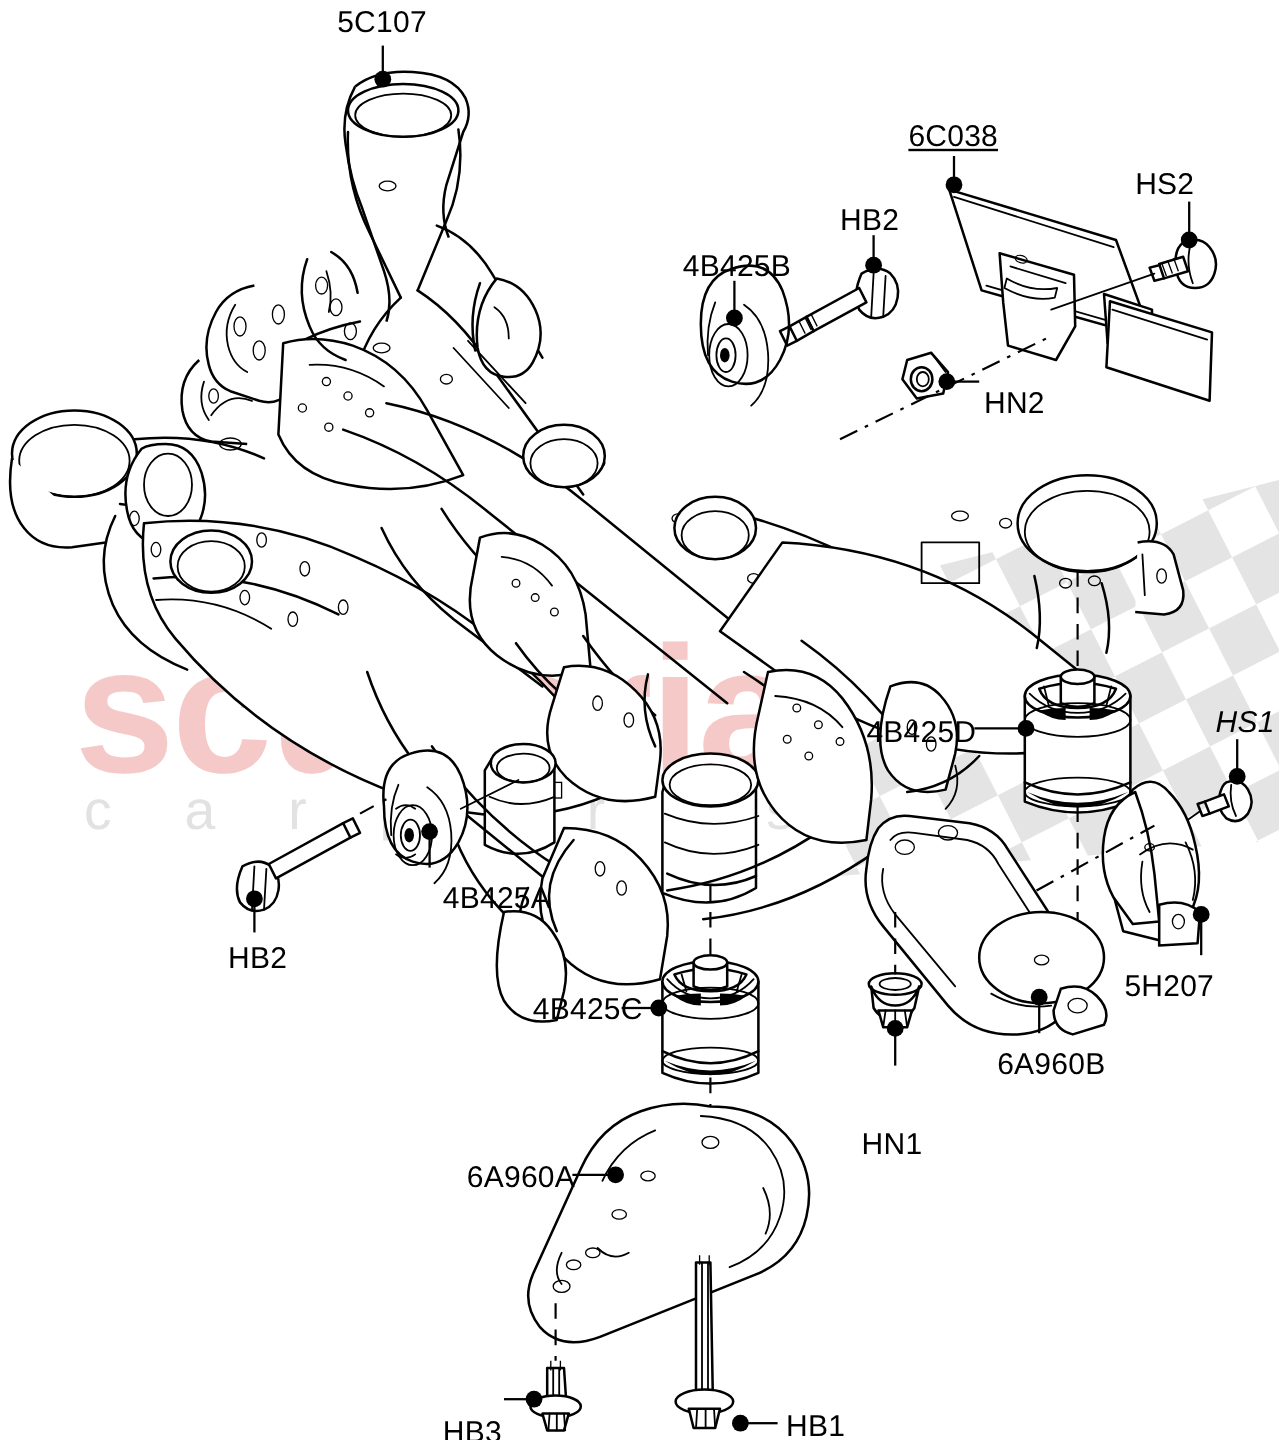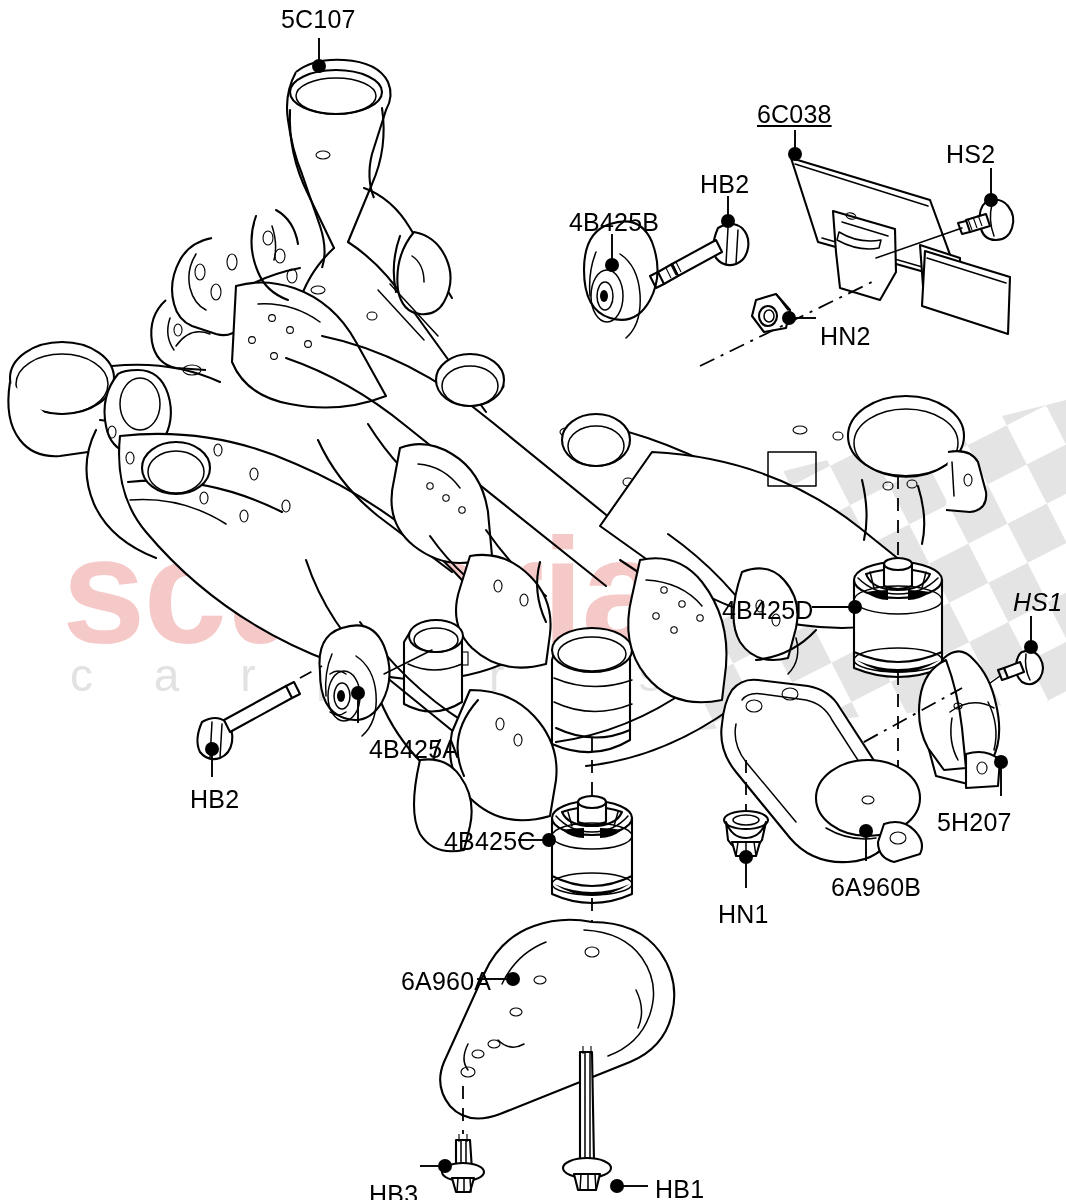--- a/index.html
+++ b/index.html
@@ -442,18 +442,18 @@
   <div class="label" style="left:700px;top:170px;">HB2</div>
   <div class="label" style="left:569px;top:208px;">4B425B</div>
   <div class="label" style="left:820px;top:322px;">HN2</div>
   <div class="label" style="left:722px;top:596px;">4B425D</div>
   <div class="label" style="left:1013px;top:588px;font-style:italic;">HS1</div>
   <div class="label" style="left:332px;top:735px;margin-left:37px;">4B425A</div>
   <div class="label" style="left:190px;top:785px;">HB2</div>
   <div class="label" style="left:937px;top:808px;">5H207</div>
   <div class="label" style="left:420px;top:827px;margin-left:24px;">4B425C</div>
   <div class="label" style="left:831px;top:873px;">6A960B</div>
-  <div class="label" style="left:718px;top:900px;">HN1</div>
-  <div class="label" style="left:389px;top:967px;margin-left:12px;">6A960A</div>
+  <div class="label" style="left:718px;top:940px;">HN1</div>
+  <div class="label" style="left:389px;top:967px;">6A960A</div>
   <div class="label" style="left:369px;top:1180px;">HB3</div>
   <div class="label" style="left:655px;top:1175px;">HB1</div>
 
 </div>
 
 </body></html>

